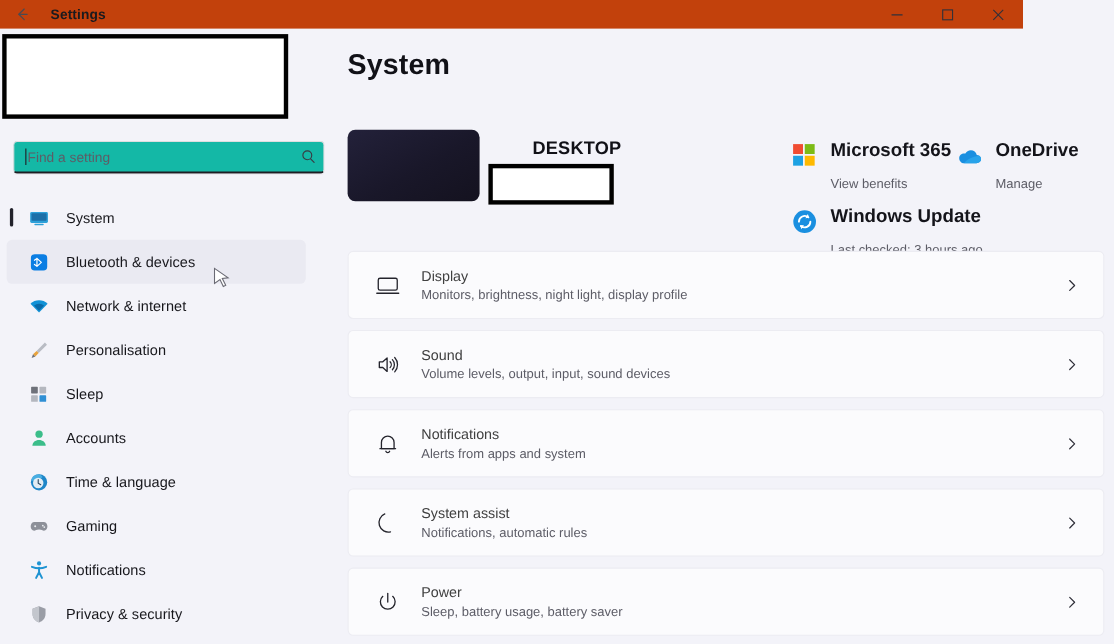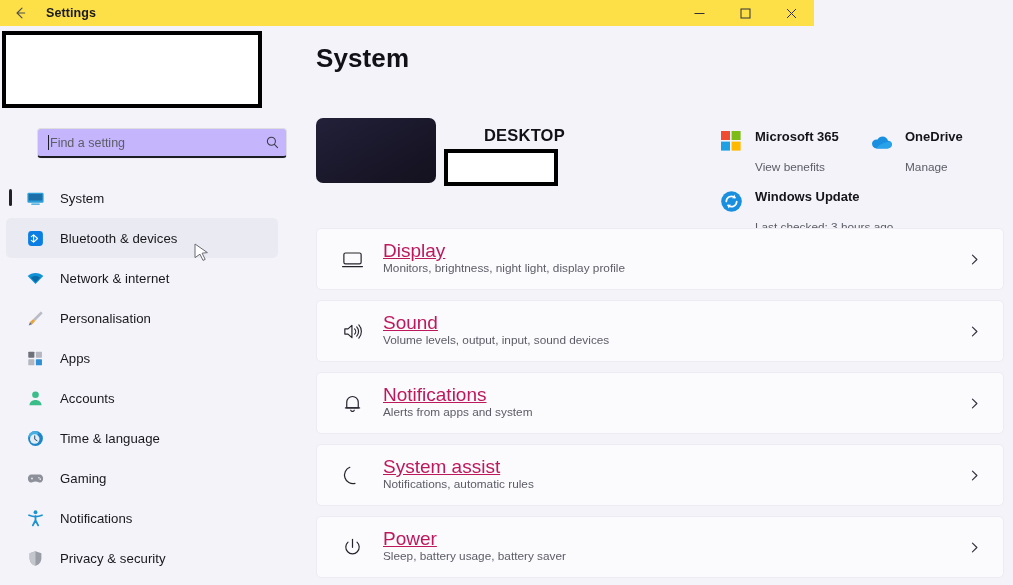--- a/index.html
+++ b/index.html
@@ -13,22 +13,22 @@
   #app {
     position: relative;
     width: 1013px; height: 585px;
     background: #f3f3f9;
     overflow: hidden;
   }
 
   
   .titlebar {
     position: absolute; top: 0; left: 0;
-    width: 814px; height: 26px;
-    background: #fde047;
+    width: 930px; height: 26px;
+    background: #c2410c;
     display: flex; align-items: center;
     z-index: 30;
   }
   .back-btn {
     width: 32px; height: 26px;
     display: flex; align-items: center; justify-content: center;
     color: #4a4a52;
     margin-left: 4px;
     cursor: pointer;
   }
@@ -67,28 +67,27 @@
     border: 4px solid #000000;
   }
   #profile-redact {
     left: 2px; top: 5px;
     width: 260px; height: 77px;
   }
 
   .search-wrap {
     position: absolute;
     left: 12px; top: 102px;
-    width: 250px; height: 30px;
-    background: #c4b5fd;
+    width: 283px; height: 30px;
+    background: #14b8a6;
     border: 1px solid #dededf;
     border-bottom: 2px solid #1d1d24;
     border-radius: 4px;
     display: flex; align-items: center;
     box-shadow: 0 1px 1px rgba(0,0,0,0.03);
-    margin-left: 25px;
   }
   .search-caret {
     width: 1px; height: 15px;
     background: #1d1d24;
     margin-left: 10px;
   }
   .search-input {
     flex: 1;
     border: none; outline: none; background: transparent;
     font-family: "Liberation Sans", sans-serif;
@@ -186,21 +185,21 @@
     cursor: pointer;
   }
   .svc-icon {
     width: 26px; height: 26px;
     display: flex; align-items: center; justify-content: center;
     margin-right: 11px;
     flex: 0 0 26px;
   }
   .svc-texts { padding-top: 1px; }
   .svc-title {
-    font-size: 13px;
+    font-size: 17px;
     font-weight: 600;
     color: #14141a;
     line-height: 16px;
   }
   .svc-sub {
     font-size: 11.8px;
     color: #5c5c66;
     line-height: 16px;
     margin-top: 14px;
   }
@@ -226,24 +225,23 @@
   }
   .row-icon {
     width: 34px; height: 30px;
     display: flex; align-items: center; justify-content: center;
     margin-right: 14px;
     flex: 0 0 34px;
     color: #24242c;
   }
   .row-texts { flex: 1; min-width: 0; }
   .row-title {
-    font-size: 19px;
-    color: #be185d;
+    font-size: 13px;
+    color: #404040;
     line-height: 17px;
-    text-decoration: underline;
   }
   .row-sub {
     font-size: 11.8px;
     color: #5c5c66;
     line-height: 16px;
     margin-top: 1px;
   }
   .row-chevron {
     width: 18px; height: 18px;
     display: flex; align-items: center; justify-content: center;
@@ -359,21 +357,21 @@
       <div class="nav-item">
 
         <div class="nav-icon">
           <svg width="19" height="19" viewBox="0 0 20 20">
             <rect x="2.4" y="2.8" width="6.4" height="6.4" rx="0.7" fill="#6e717a"></rect>
             <rect x="10.4" y="2.8" width="6.4" height="6.4" rx="0.7" fill="#b4b7bf"></rect>
             <rect x="2.4" y="10.8" width="6.4" height="6.4" rx="0.7" fill="#b4b7bf"></rect>
             <rect x="10.4" y="10.8" width="6.4" height="6.4" rx="0.7" fill="#2f8fd4"></rect>
           </svg>
         </div>
-        <div class="nav-label">Apps</div>
+        <div class="nav-label">Sleep</div>
       </div>
 
       <div class="nav-item">
 
         <div class="nav-icon">
           <svg width="19" height="19" viewBox="0 0 20 20">
             <circle cx="10" cy="6" r="3.5" fill="#3bbd8a"></circle>
             <path d="M3.6 17.2c0-3.5 2.9-5.7 6.4-5.7s6.4 2.2 6.4 5.7H3.6z" fill="#3bbd8a"></path>
           </svg>
         </div>

